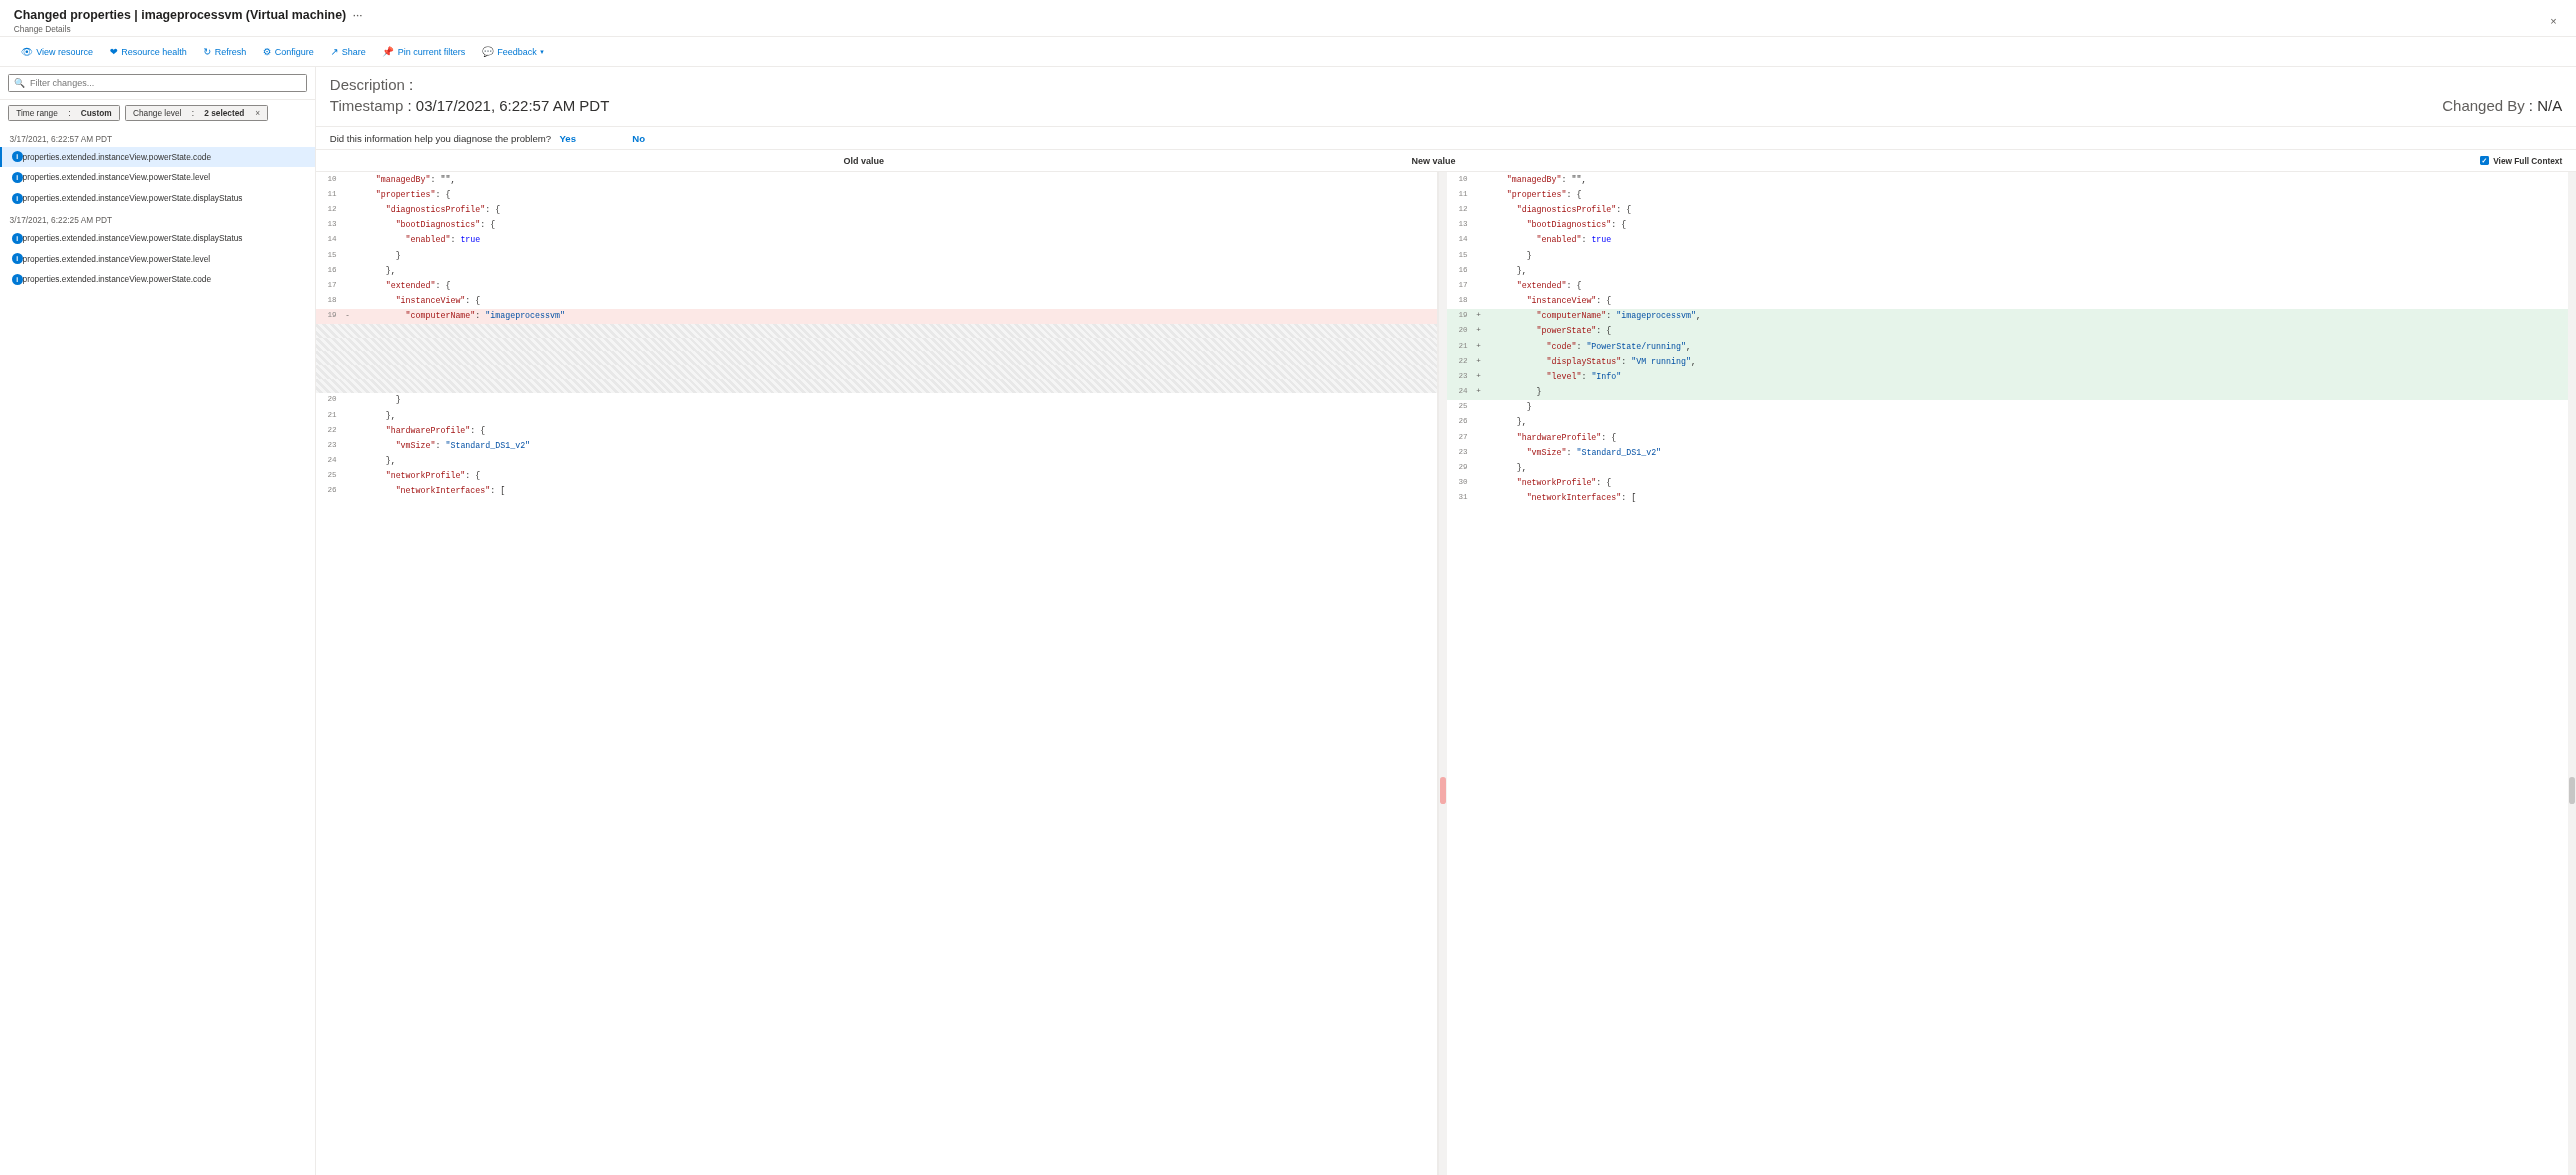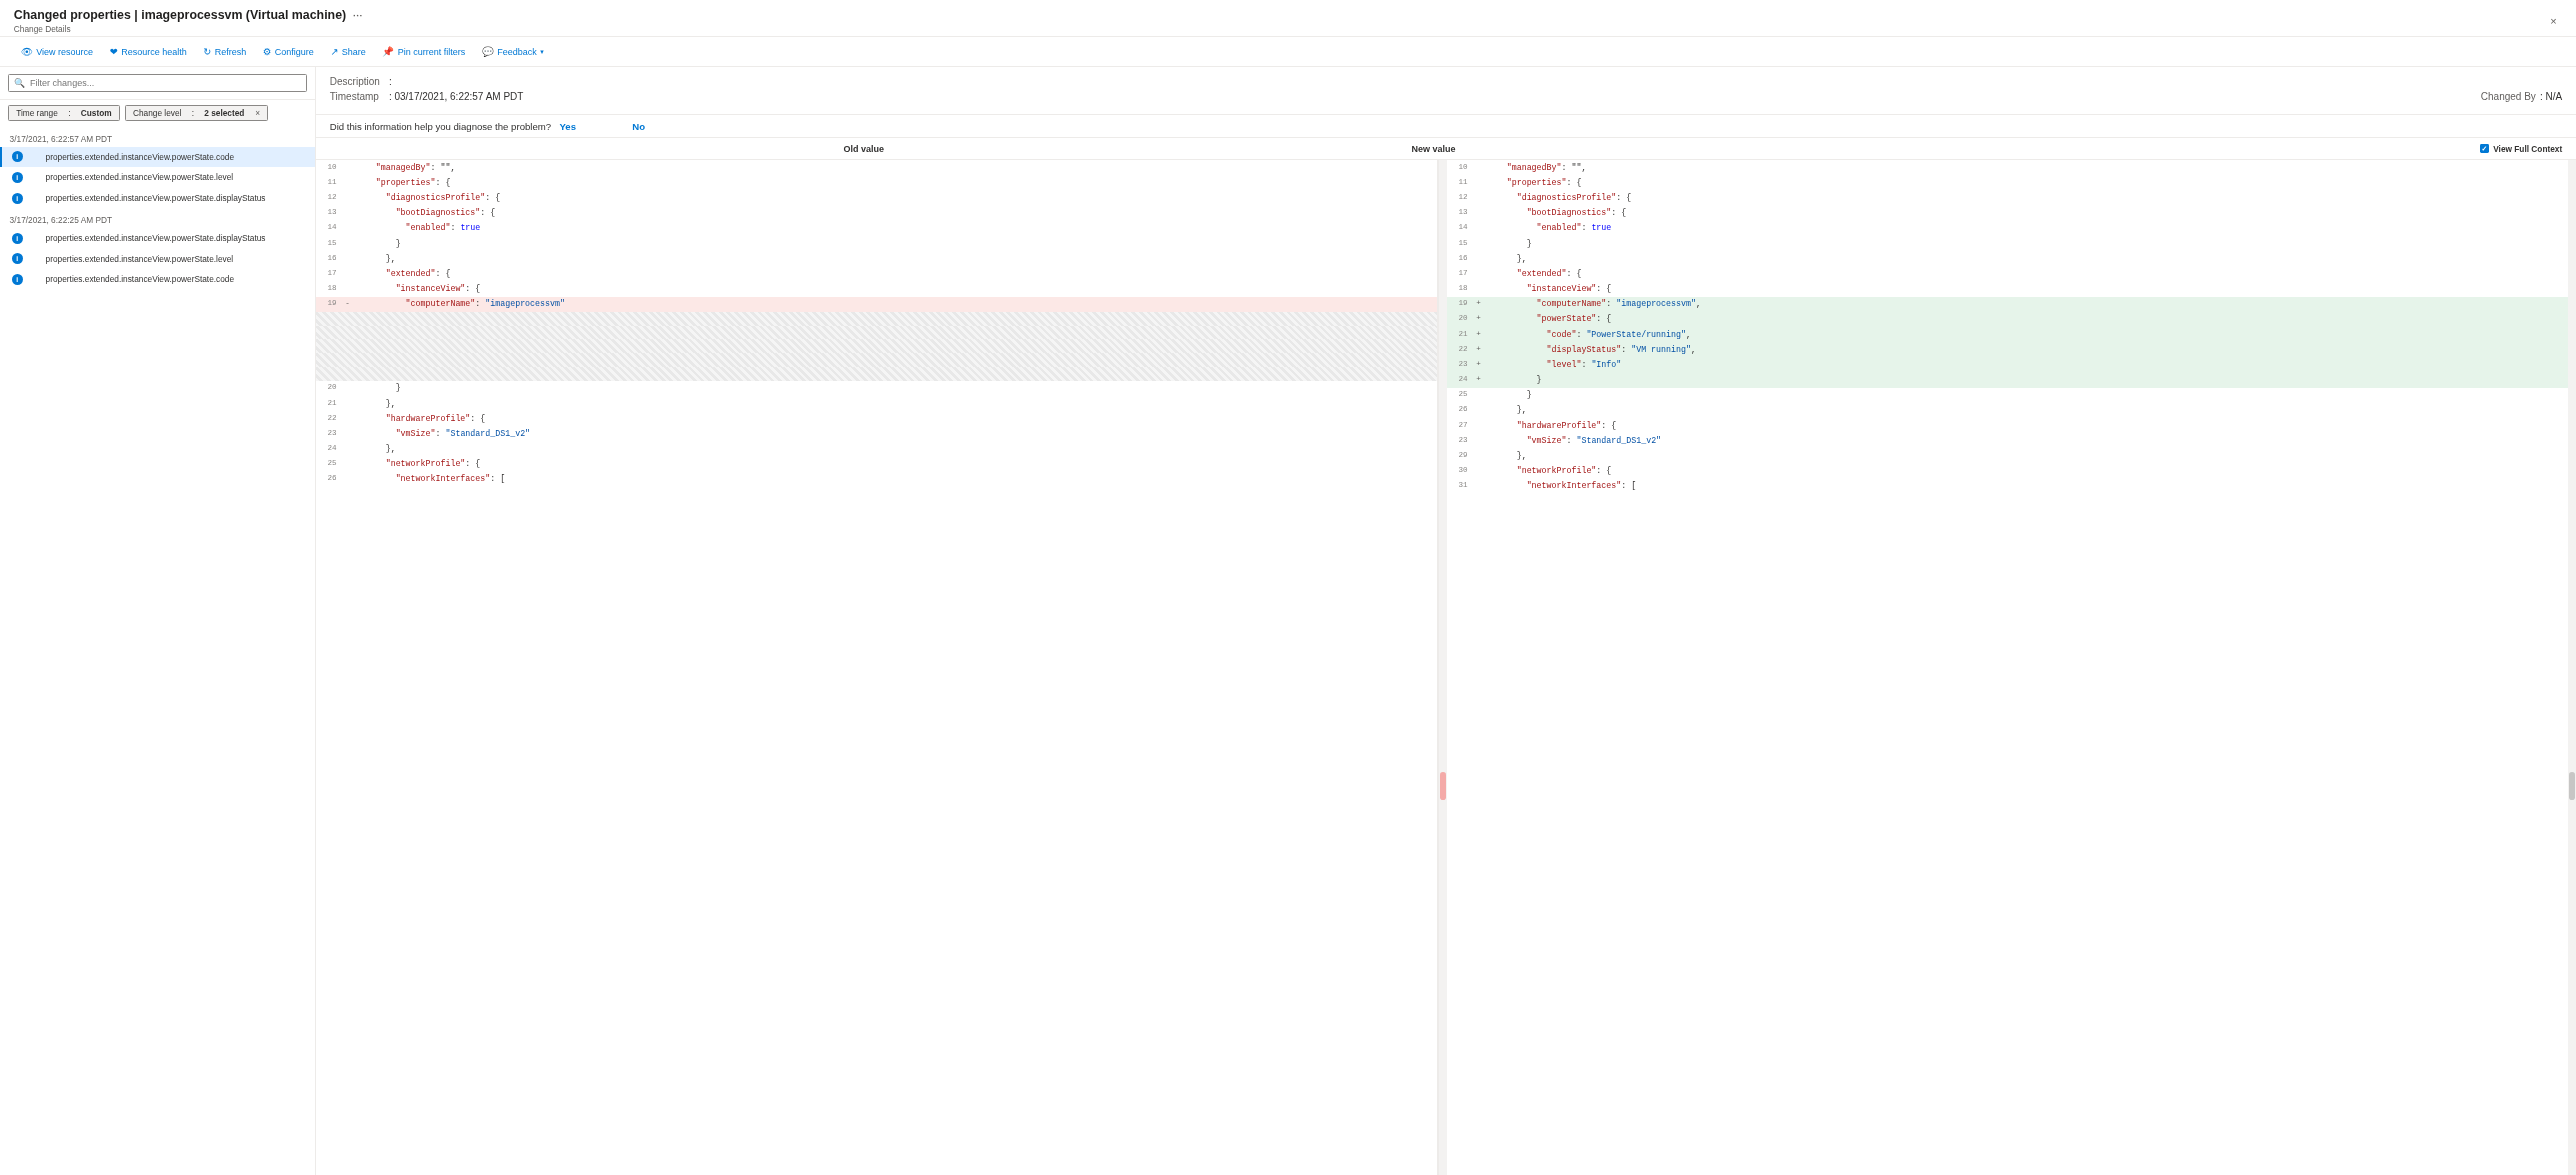--- a/index.html
+++ b/index.html
@@ -47,34 +47,34 @@
     .filter-tag span { color: #323130; }
     .filter-tag strong { color: #323130; }
     .filter-tag .remove-x { cursor: pointer; color: #605e5c; margin-left: 2.8px; }
 
     .sidebar-content { overflow-y: auto; flex: 1; }
     .change-date {
       font-size: 8.3px; color: #605e5c; padding: 6.9px 9.6px 2.8px 9.6px;
       font-weight: 400;
     }
     .change-item {
-      display: flex; align-items: center; gap: 23px;
+      display: flex; align-items: center; gap: 0;
       padding: 4.8px 9.6px; cursor: pointer; border-left: 2.1px solid transparent;
     }
     .change-item.selected { background: #e1efff; border-left-color: #0078d4; }
     .change-item .info-icon {
       width: 11px; height: 11px; border-radius: 50%; background: #0078d4;
       color: #fff; font-size: 6.9px; display: flex; align-items: center; justify-content: center;
       flex-shrink: 0; font-weight: 700;
     }
     .change-item-label { font-size: 8.3px; color: #323130; }
 
     .detail-panel { flex: 1; display: flex; flex-direction: column; overflow: hidden; }
     .detail-meta { padding: 8.3px 13.8px; border-bottom: 0.7px solid #edebe9; }
-    .meta-row { display: flex; align-items: center; gap: 4.1px; margin-bottom: 4.1px; font-size: 10px; }
+    .meta-row { display: flex; align-items: center; gap: 4.1px; margin-bottom: 4.1px; font-size: 15px; }
     .meta-label { color: #605e5c; min-width: 55px; }
     .meta-value { color: #323130; }
     .diagnose-row {
       display: flex; align-items: center; gap: 8.3px;
       padding: 5.5px 13.8px; border-bottom: 0.7px solid #edebe9; font-size: 9.6px;
     }
     .diagnose-yes { color: #0078d4; font-weight: 600; cursor: pointer; }
     .diagnose-no { color: #0078d4; font-weight: 600; cursor: pointer; padding-left: 48px; }
 
     .diff-header {

